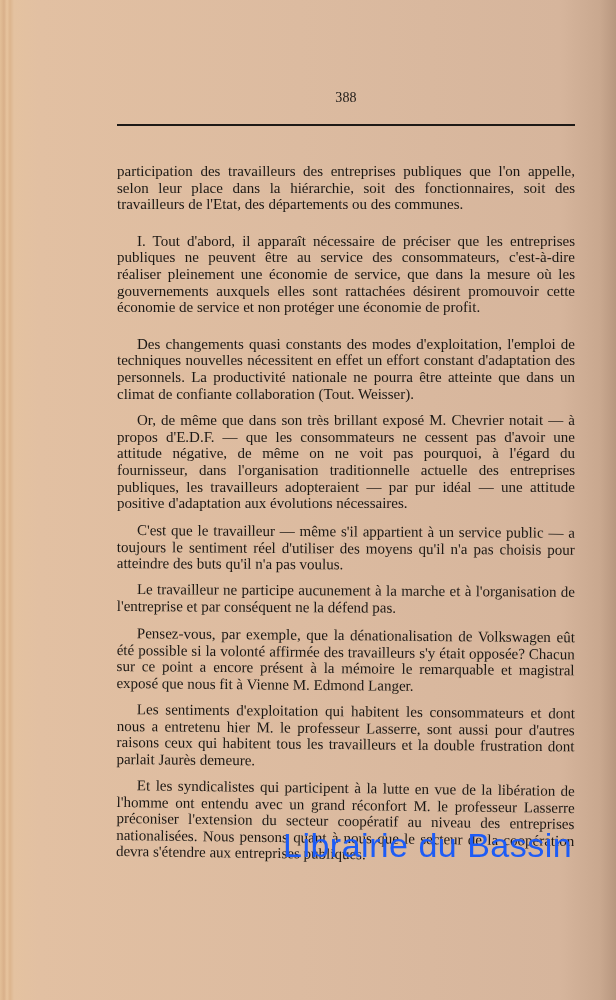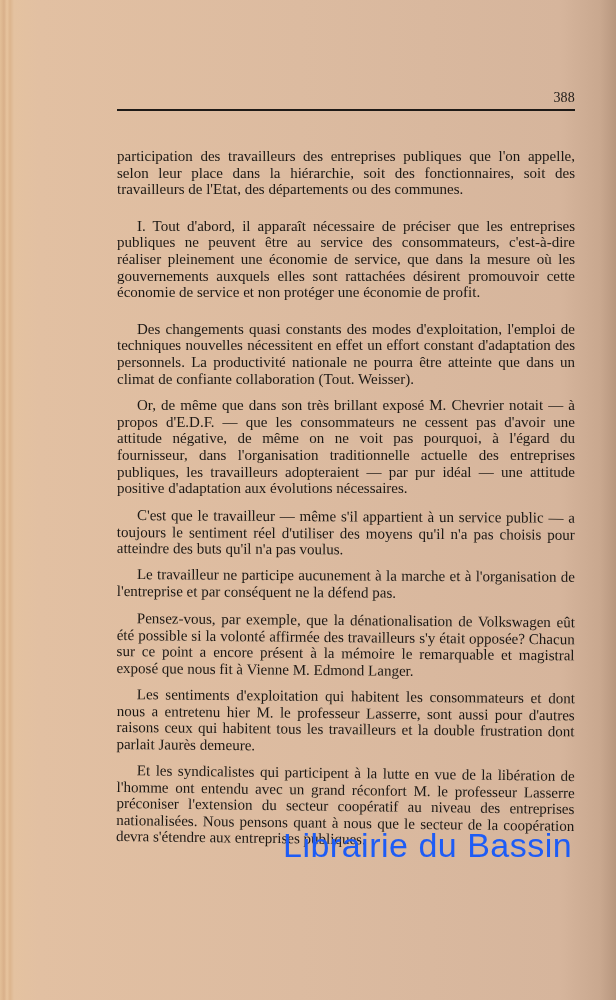--- a/index.html
+++ b/index.html
@@ -18,25 +18,25 @@
       background: linear-gradient(90deg, #e3bf97 0px, #d9b08a 4px, #e7c49e 7px, #dcb58e 10px, #e4c2a0 14px, #e2c0a2 40px, #dcbba0 300px, #d6b59c 560px, #c9a88f 600px, #b8977f 616px);
     }
     .page-inner {
       position: absolute;
       left: 117px;
       top: 84px;
       width: 458px;
     }
     .running-head {
       display: flex;
-      justify-content: flex-end;
+      justify-content: center;
       align-items: flex-end;
       height: 22px;
       border-bottom: 2px solid #1e1a17;
-      padding-bottom: 3px;
+      padding-bottom: 18px;
       color: #1e1a17;
     }
     .folio {
       font-family: "Liberation Serif", serif;
       font-size: 14px;
       letter-spacing: 0.2px;
     }
     .head-title {
       font-family: "Liberation Serif", serif;
       font-size: 12px;

